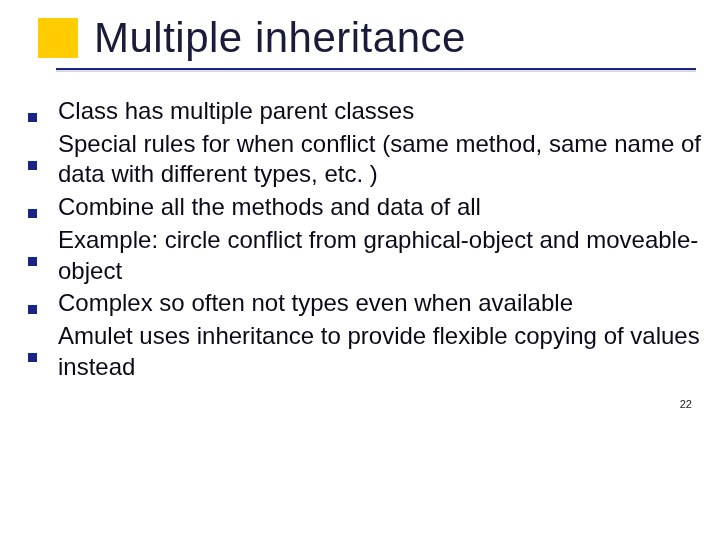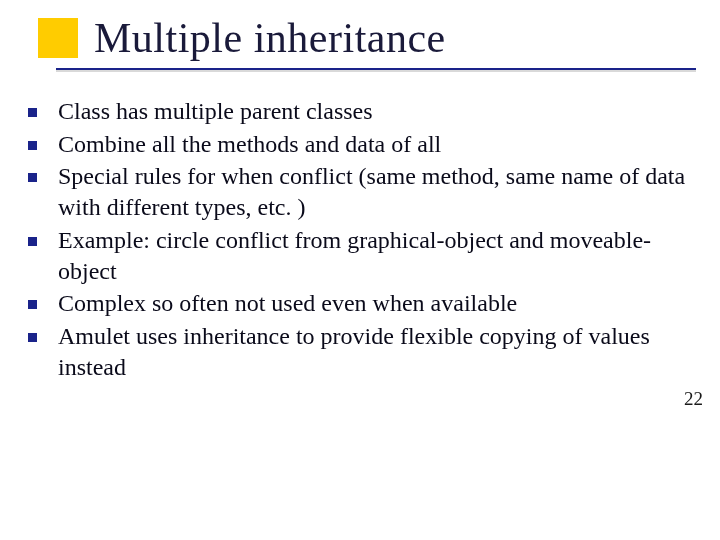--- a/index.html
+++ b/index.html
@@ -1,17 +1,17 @@
 <!DOCTYPE html>
 <html><head>
 <meta charset="utf-8">
 <style>
   * { margin: 0; padding: 0; box-sizing: border-box; }
   html, body { width: 720px; height: 540px; background: #fff; font-family: Verdana, Geneva, sans-serif; overflow: hidden; }
-  .slide { position: relative; width: 720px; height: 432px; font-family: Liberation Serif, serif; }
+  .slide { position: relative; width: 720px; height: 432px; }
   .corner-box {
     position: absolute;
     top: 18px;
     left: 38px;
     width: 40px;
     height: 40px;
     background: #ffcc00;
     z-index: 1;
   }
   .title {
@@ -43,75 +43,75 @@
     z-index: 2;
   }
   .content {
     position: absolute;
     top: 96px;
     left: 26px;
     right: 16px;
   }
   .item {
     display: flex;
-    align-items: flex-start;
+    align-items: center;
     margin-bottom: 2px;
   }
   .bullet {
     flex: 0 0 auto;
     width: 9px;
     height: 9px;
     background: #1a238a;
     margin-top: 12px;
     margin-right: 21px;
     margin-left: 2px;
   }
   .text {
     font-size: 24px;
     line-height: 1.28;
     color: #0a0a1a;
     font-weight: 400;
   }
   .pagenum {
     position: absolute;
     bottom: 22px;
-    right: 17px;
-    font-size: 19px;
+    right: 28px;
+    font-size: 11px;
     color: #1a1a1a;
   }
 </style>
 </head>
 <body>
 
 <div class="slide">
   <div class="corner-box"></div>
   <h1 class="title">Multiple inheritance</h1>
   <div class="hr-top"></div>
   <div class="hr-bottom"></div>
 
   <div class="content">
     <div class="item">
       <div class="bullet"></div>
       <div class="text">Class has multiple parent classes</div>
     </div>
     <div class="item">
       <div class="bullet"></div>
-      <div class="text">Combine all the methods and data of all</div>
+      <div class="text">Special rules for when conflict (same method, same name of data with different types, etc. )</div>
     </div>
     <div class="item">
       <div class="bullet"></div>
-      <div class="text">Special rules for when conflict (same method, same name of data with different types, etc. )</div>
+      <div class="text">Combine all the methods and data of all</div>
     </div>
     <div class="item">
       <div class="bullet"></div>
       <div class="text">Example: circle conflict from graphical-object and moveable-object</div>
     </div>
     <div class="item">
       <div class="bullet"></div>
-      <div class="text">Complex so often not used even when available</div>
+      <div class="text">Complex so often not types even when available</div>
     </div>
     <div class="item">
       <div class="bullet"></div>
       <div class="text">Amulet uses inheritance to provide flexible copying of values instead</div>
     </div>
   </div>
 
   <div class="pagenum">22</div>
 </div>
 

